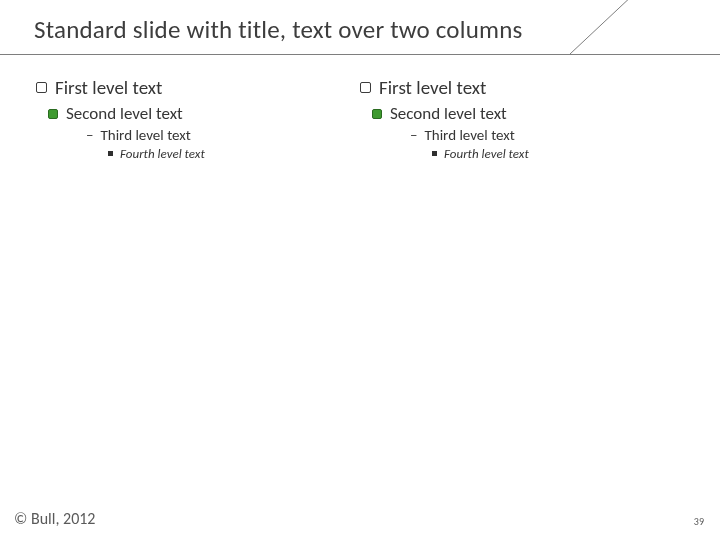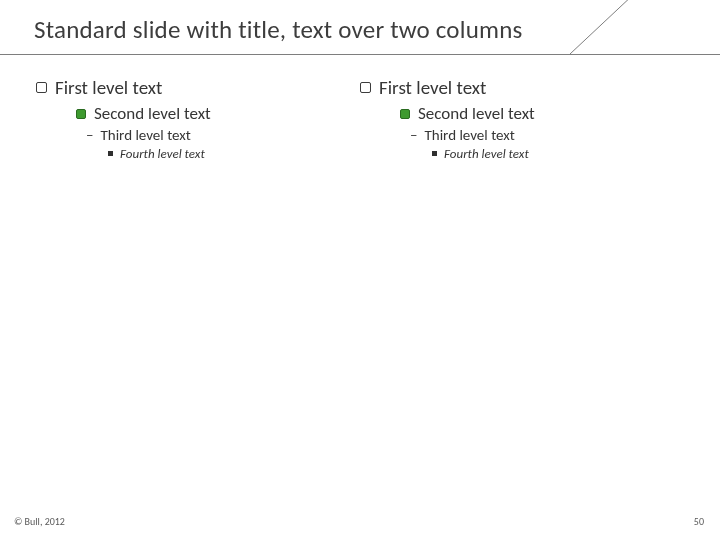--- a/index.html
+++ b/index.html
@@ -70,21 +70,21 @@
     display: inline-block;
     flex-shrink: 0;
   }
 
   .lvl2 {
     font-size: 17px;
     color: #363636;
     display: flex;
     align-items: center;
     gap: 8px;
-    margin-left: 40px;
+    margin-left: 12px;
     margin-bottom: 2px;
   }
   .lvl2 .bullet {
     width: 10px; height: 10px;
     background: #3e9a2f;
     border: 1px solid #2a6b20;
     border-radius: 2px;
     display: inline-block;
     flex-shrink: 0;
   }
@@ -118,21 +118,21 @@
     width: 5px; height: 5px;
     background: #2f2f2f;
     display: inline-block;
     flex-shrink: 0;
   }
 
   .footer-copy {
     position: absolute;
     left: 14px;
     bottom: 12px;
-    font-size: 10px;
+    font-size: 16px;
     color: #5a5a5a;
   }
   .page-num {
     position: absolute;
     right: 16px;
     bottom: 12px;
     font-size: 10px;
     color: #5a5a5a;
   }
 </style>
@@ -187,13 +187,13 @@
     </div>
     <div class="lvl4">
       <span class="bullet"></span>
       <span>Fourth level text</span>
     </div>
   </div>
 
 </div>
 
 <div class="footer-copy">© Bull, 2012</div>
-<div class="page-num">50</div>
+<div class="page-num">39</div>
 
 </body></html>

